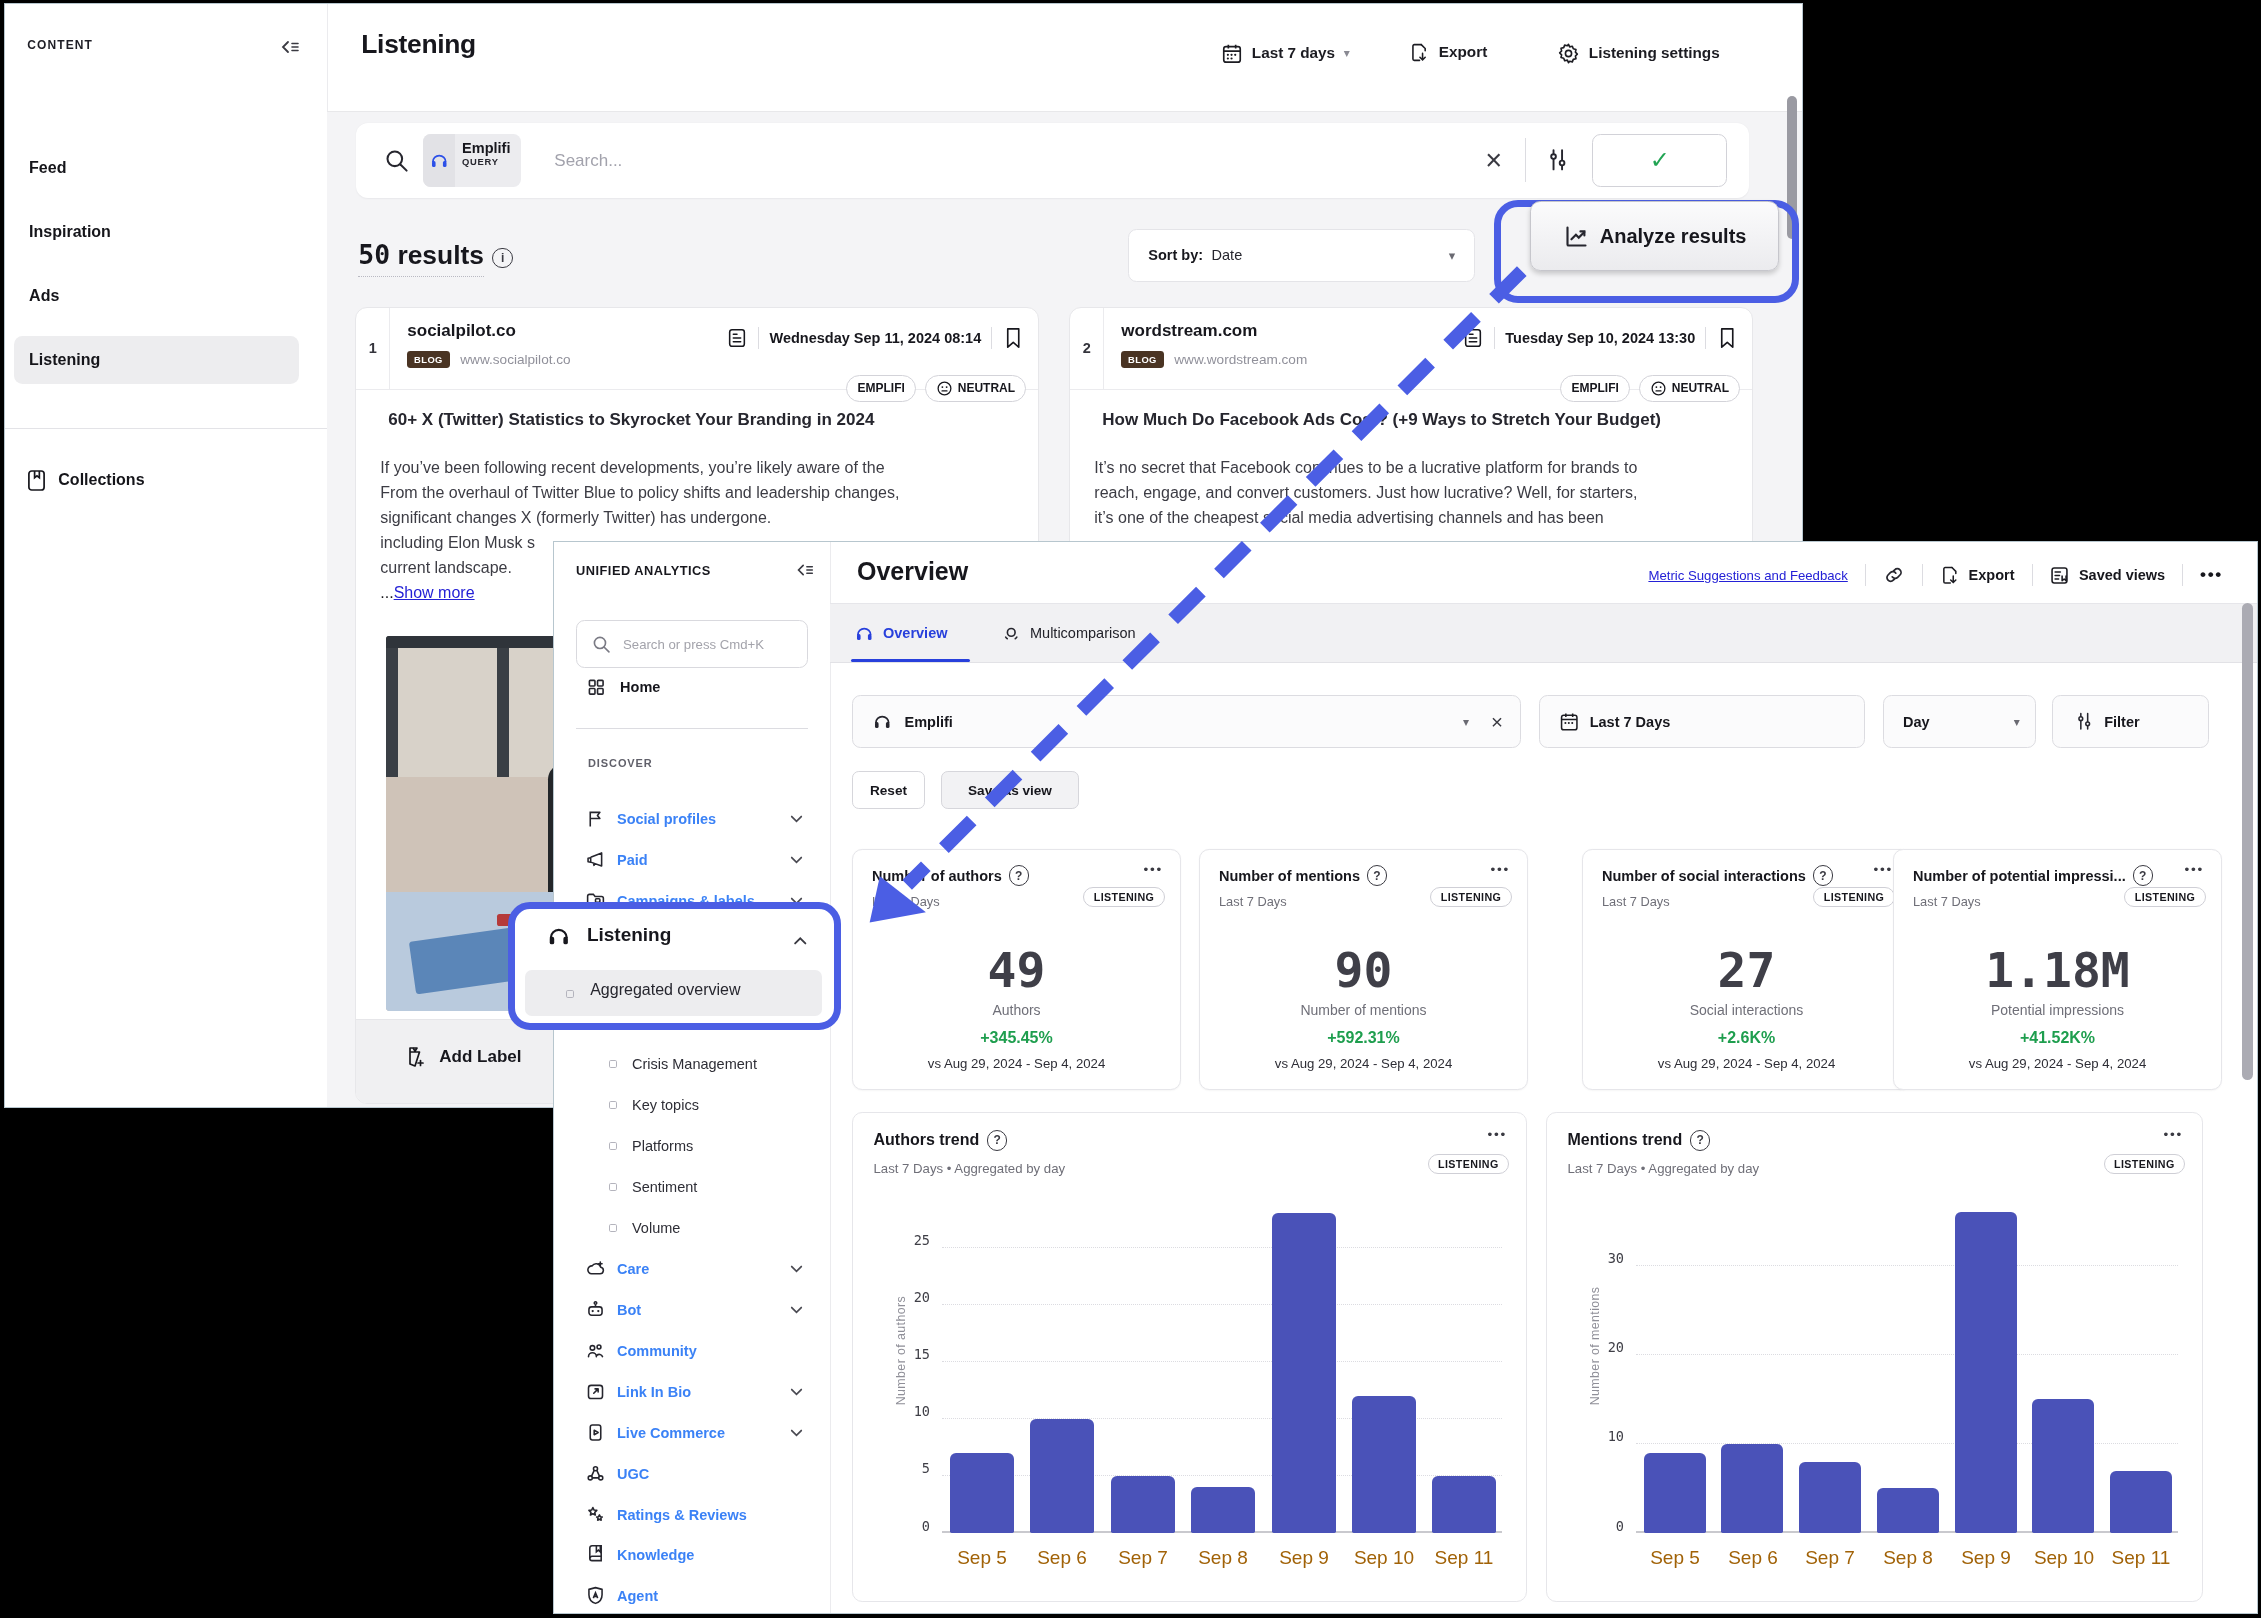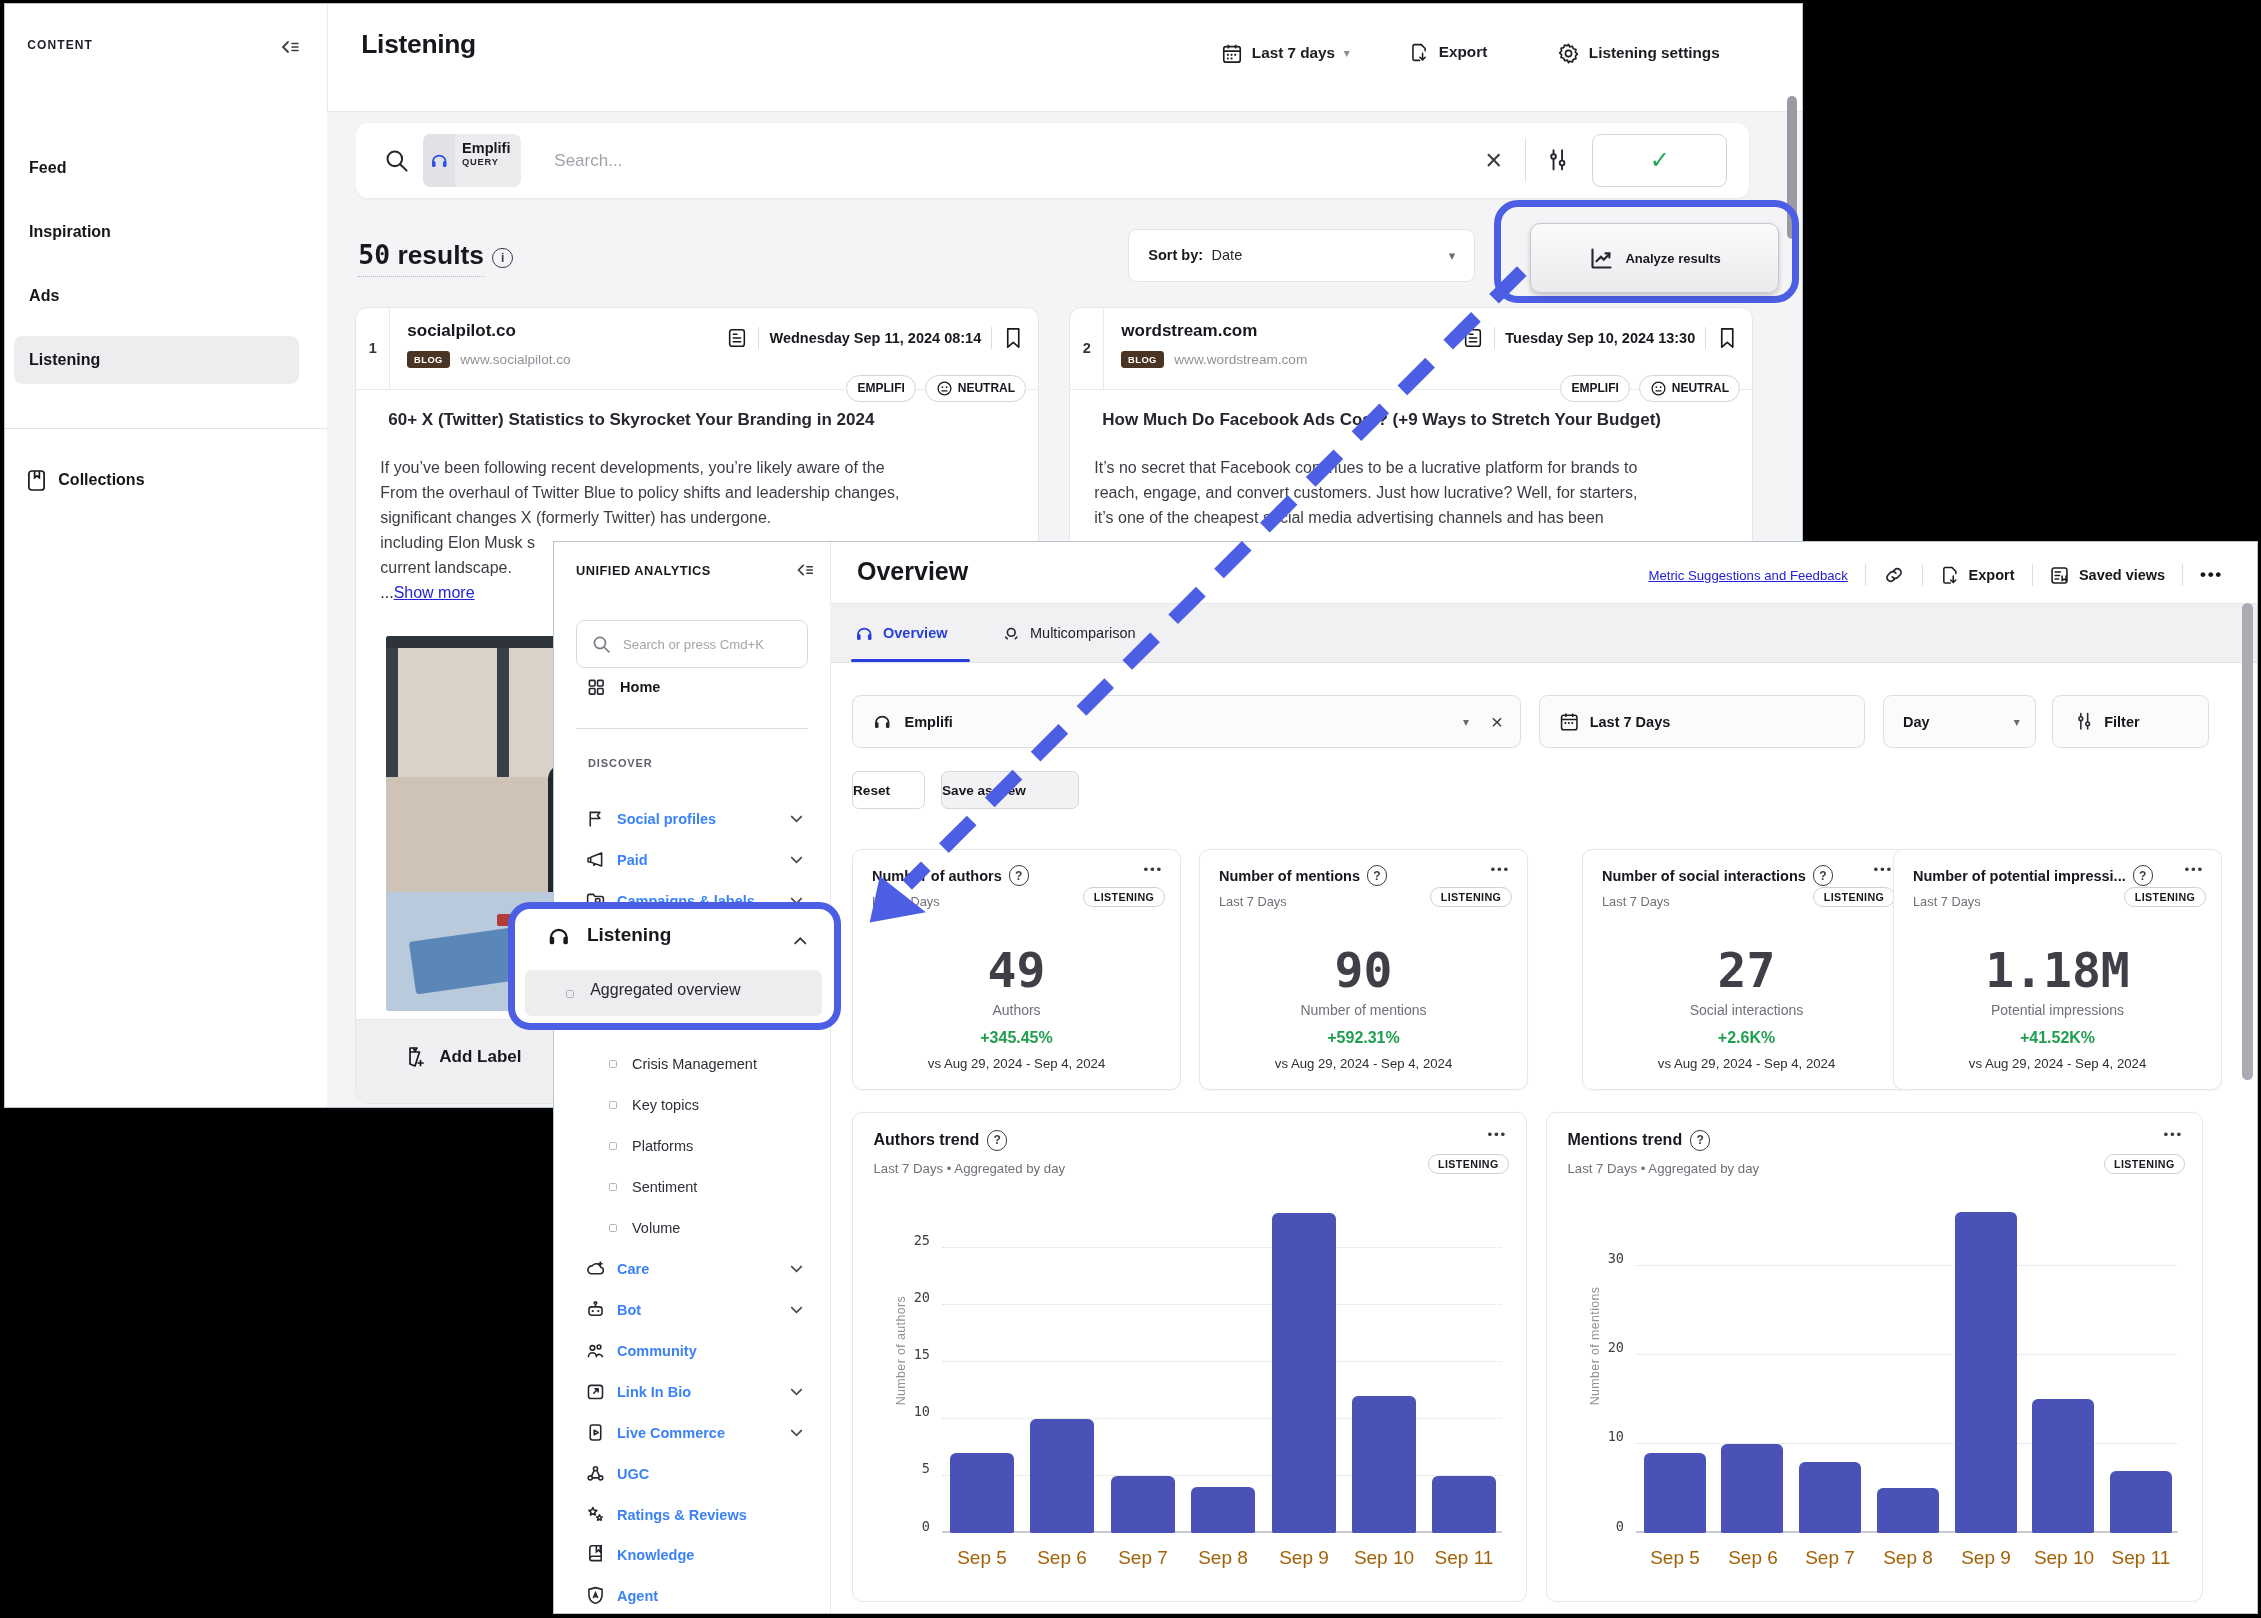--- a/index.html
+++ b/index.html
@@ -36,23 +36,23 @@
     font-size:17px;color:#3a3a42;font-family:inherit;}
   #search-input::placeholder{color:#a2a2ac;}
   .sb-right{position:absolute;top:0;height:75px;display:flex;align-items:center;}
   
   #results-line{position:absolute;left:353px;top:235px;display:flex;align-items:flex-end;gap:8.5px;}
   #results-count-wrap{font-size:26.4px;font-weight:bold;border-bottom:1.7px dotted #b9b9c2;padding-bottom:5.1px;color:#17171d;}
   #sortbox{position:absolute;left:1123px;top:225px;width:347px;height:53px;background:#fff;border:0.9px solid #e4e4e8;border-radius:8.5px;
     display:flex;align-items:center;padding:0 19px;box-sizing:border-box;cursor:pointer;}
   
   #analyze-ring{position:absolute;left:1494px;top:200px;width:305px;height:103px;border:7.7px solid #4b5ee4;border-radius:24px;box-sizing:border-box;z-index:4;}
-  #analyze-btn{position:absolute;left:1530px;top:223px;width:247px;height:68px;border-radius:10.2px;z-index:4;cursor:pointer;
+  #analyze-btn{position:absolute;left:1530px;top:201px;width:247px;height:68px;border-radius:10.2px;z-index:4;cursor:pointer;
     background:linear-gradient(#fbfbfc,#ebebee);border:0.9px solid #c6c6cc;box-shadow:0 2.6px 5.1px rgba(0,0,0,.18);
-    display:flex;align-items:center;justify-content:center;gap:10.2px;font-size:13px;font-weight:bold;color:#17171d;}
+    display:flex;align-items:center;justify-content:center;gap:10.2px;font-size:20px;font-weight:bold;color:#17171d;}
   
   .rcard{position:absolute;top:303px;width:684px;height:797px;background:#fff;border:0.9px solid #e7e7ea;border-radius:12px;box-sizing:border-box;overflow:hidden;}
   .rc-numcol{position:absolute;left:0;top:0;width:33px;height:81px;border-right:0.9px solid #ebebee;
     display:flex;align-items:center;justify-content:center;font-size:14.5px;font-weight:bold;color:#34343c;}
   .rc-src{position:absolute;left:51px;top:13.6px;font-size:17px;font-weight:bold;}
   .rc-badge{position:absolute;left:51px;top:43px;background:#4a3423;color:#fff;font-size:9.4px;font-weight:bold;
     letter-spacing:0.4px;padding:3.4px 6.8px;border-radius:3.4px;}
   .rc-url{position:absolute;left:104px;top:44px;font-size:13.6px;color:#90909a;}
   .rc-dategrp{position:absolute;top:19px;display:flex;align-items:center;gap:10.2px;color:#17171d;}
   .rc-date{font-size:14.5px;font-weight:bold;}
@@ -91,21 +91,21 @@
   #ov-title{position:absolute;left:27px;top:15.3px;font-size:25px;font-weight:bold;}
   #ov-hdr-right{position:absolute;right:34px;top:22px;display:flex;align-items:center;gap:17px;}
   #ov-hdr-right .lk{font-size:13.2px;color:#2421d6;text-decoration:underline;cursor:pointer;}
   .hdr-btn{display:flex;align-items:center;gap:8.5px;font-size:14.5px;font-weight:bold;cursor:pointer;color:#17171d;}
   #ov-hdr-border{position:absolute;left:0;right:0;top:61px;height:0.9px;background:#e6e6ea;}
   #tabstrip{position:absolute;left:0;right:0;top:62px;height:58px;background:#f1f1f3;border-bottom:0.9px solid #e2e2e6;}
   .tab{position:absolute;top:0;height:58px;display:flex;align-items:center;gap:8.5px;font-size:14.5px;cursor:pointer;}
   #filters-row .fbox{position:absolute;top:153px;height:53px;border:1.3px solid #dcdce1;background:#fbfbfc;border-radius:8.5px;
     box-sizing:border-box;display:flex;align-items:center;cursor:pointer;}
   .btn{position:absolute;top:229px;height:38px;border:1.3px solid #d6d6db;background:#fff;border-radius:6.8px;
-    display:flex;align-items:center;font-size:13.6px;font-weight:bold;cursor:pointer;box-sizing:border-box;}
+    display:flex;align-items:center;justify-content:center;font-size:13.6px;font-weight:bold;cursor:pointer;box-sizing:border-box;}
   .mini-pill{background:#fff;border:1.3px solid #cfcfd6;border-radius:12.8px;font-size:10.7px;font-weight:bold;
     letter-spacing:0.4px;padding:3.4px 9.4px;color:#17171d;}
   .mcard{position:absolute;top:307px;width:329px;height:241px;background:#fff;border:0.9px solid #e6e6ea;border-radius:10.2px;
     box-sizing:border-box;box-shadow:0 0.9px 1.7px rgba(20,20,30,.04);}
   .mc-title{position:absolute;left:19px;top:15.3px;font-size:14.5px;font-weight:bold;display:flex;align-items:center;gap:6.8px;white-space:nowrap;}
   .mc-more{position:absolute;right:17px;top:12px;font-size:13.6px;letter-spacing:1.7px;color:#3a3a42;cursor:pointer;}
   .mc-period{position:absolute;left:19px;top:44px;font-size:12.8px;color:#6f6f78;}
   .mc-pill{position:absolute;right:15.3px;top:39px;}
   .mc-value{position:absolute;left:0;width:100%;top:92px;text-align:center;font-size:48px;font-weight:bold;color:#3f3f48;}
   .mc-label{position:absolute;left:0;width:100%;top:152px;text-align:center;font-size:14px;color:#6f6f78;}

